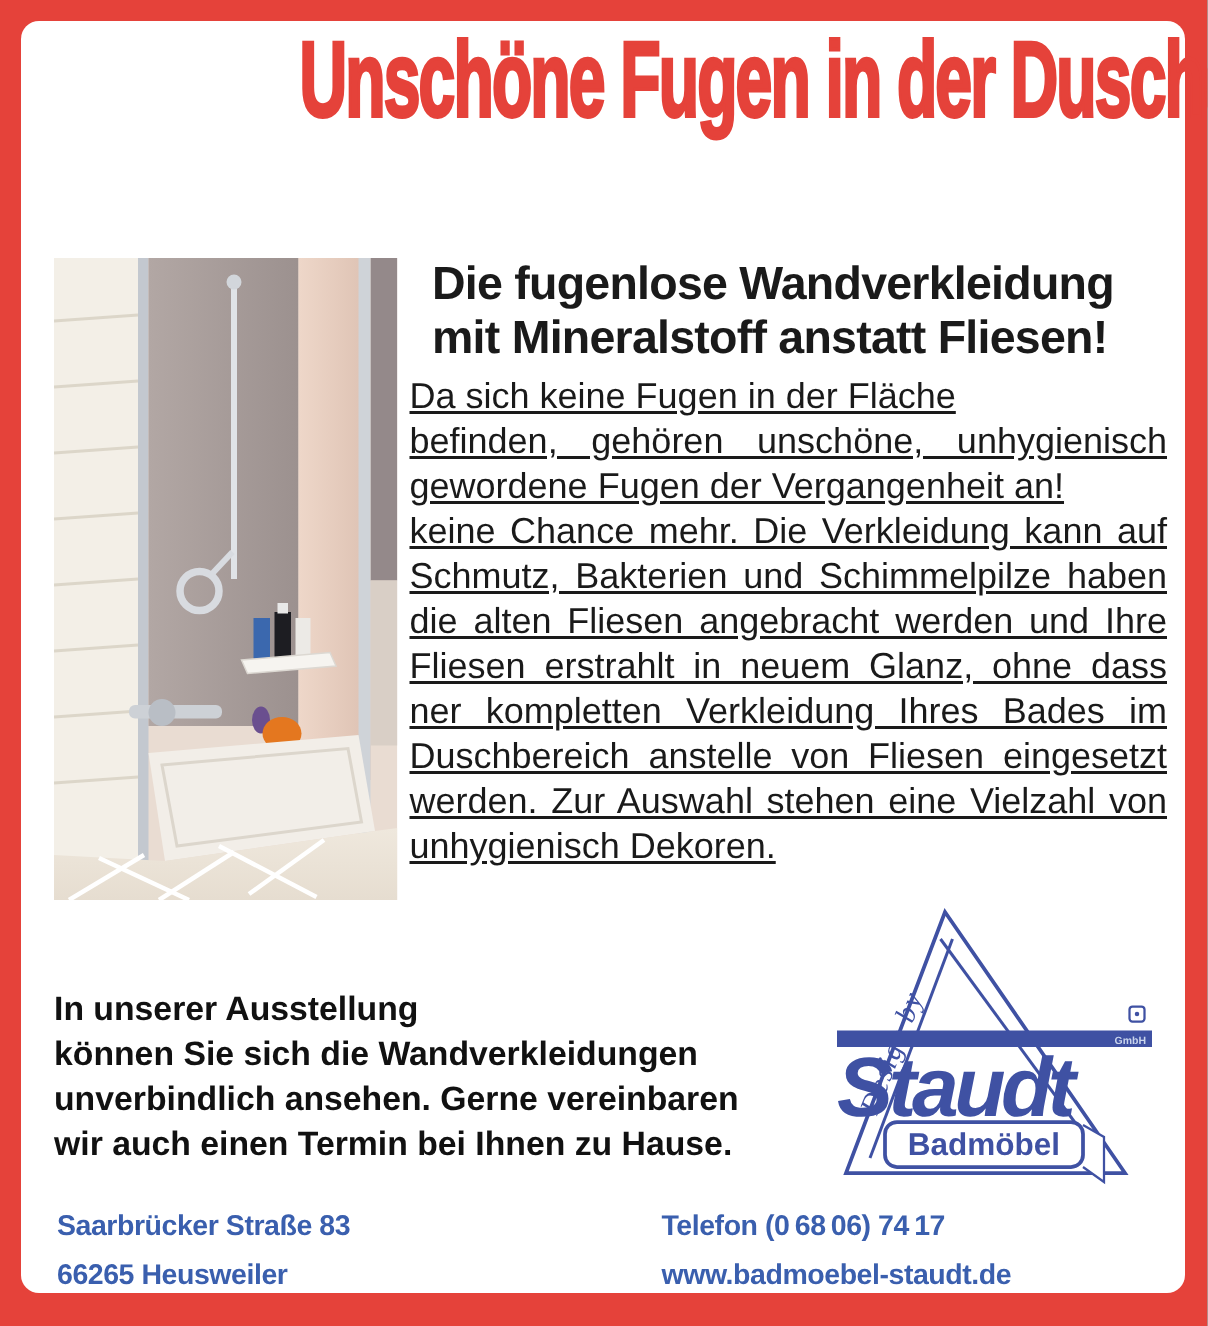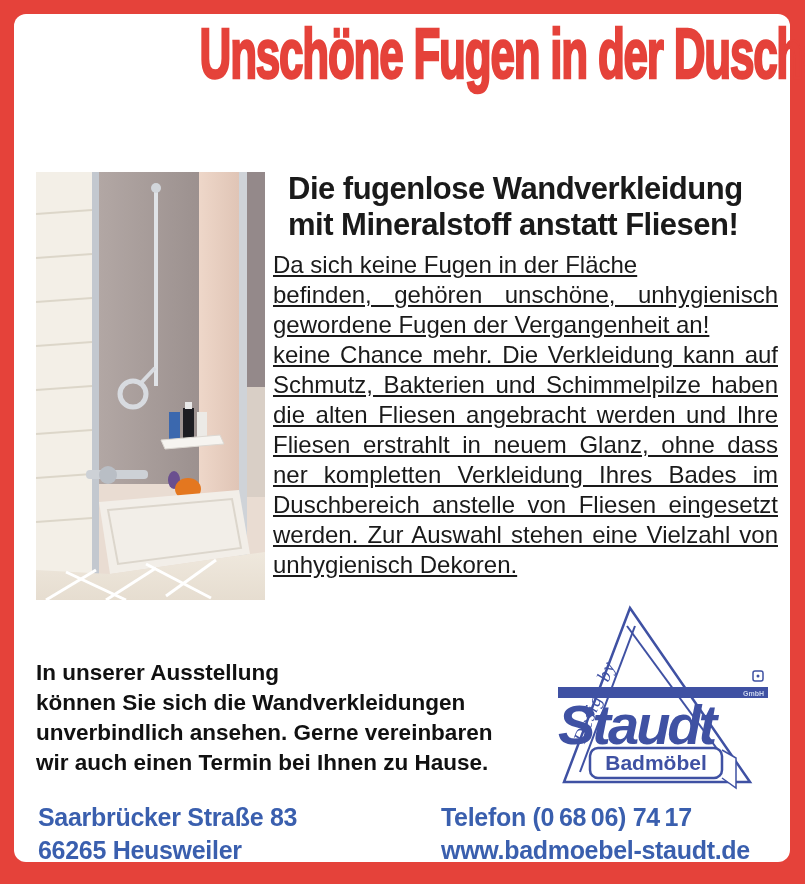--- a/index.html
+++ b/index.html
@@ -51,21 +51,21 @@
   
   .note {
     position:absolute; left:36px; top:642px; width:460px;
     font-size:22.5px; font-weight:bold; line-height:30px; color:#111;margin-top:16px;
   }
   
   .logo { position:absolute; left:556px; top:600px; width:216px; height:192px; }
   
   .contact {
     position:absolute; top:801px; color:#3a5fae;
-    font-size:25px; font-weight:bold; line-height:33px; white-space:nowrap;
+    font-size:19px; font-weight:bold; line-height:33px; white-space:nowrap;
     letter-spacing:-0.3px;
   }
   .contact.left  { left:38px; }
   .contact.right { left:441px; }
 </style>
 </head>
 <body>
 
 <div class="ad">
   <div class="ad-inner"></div>

